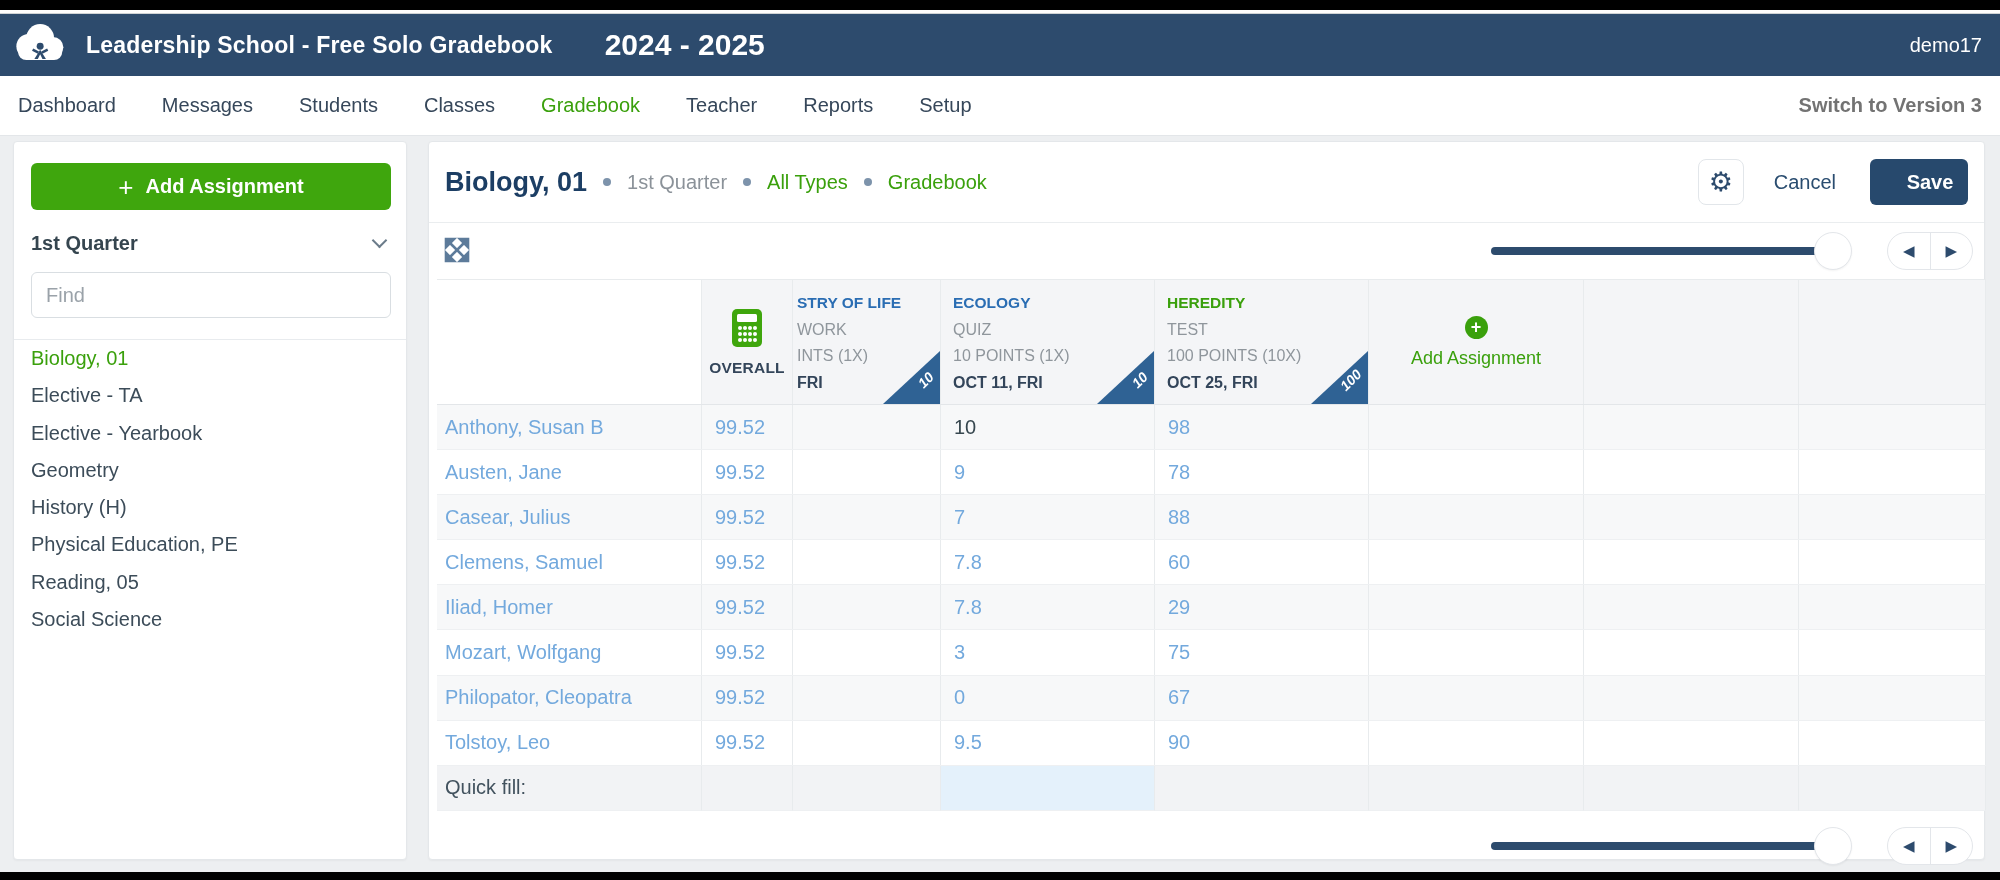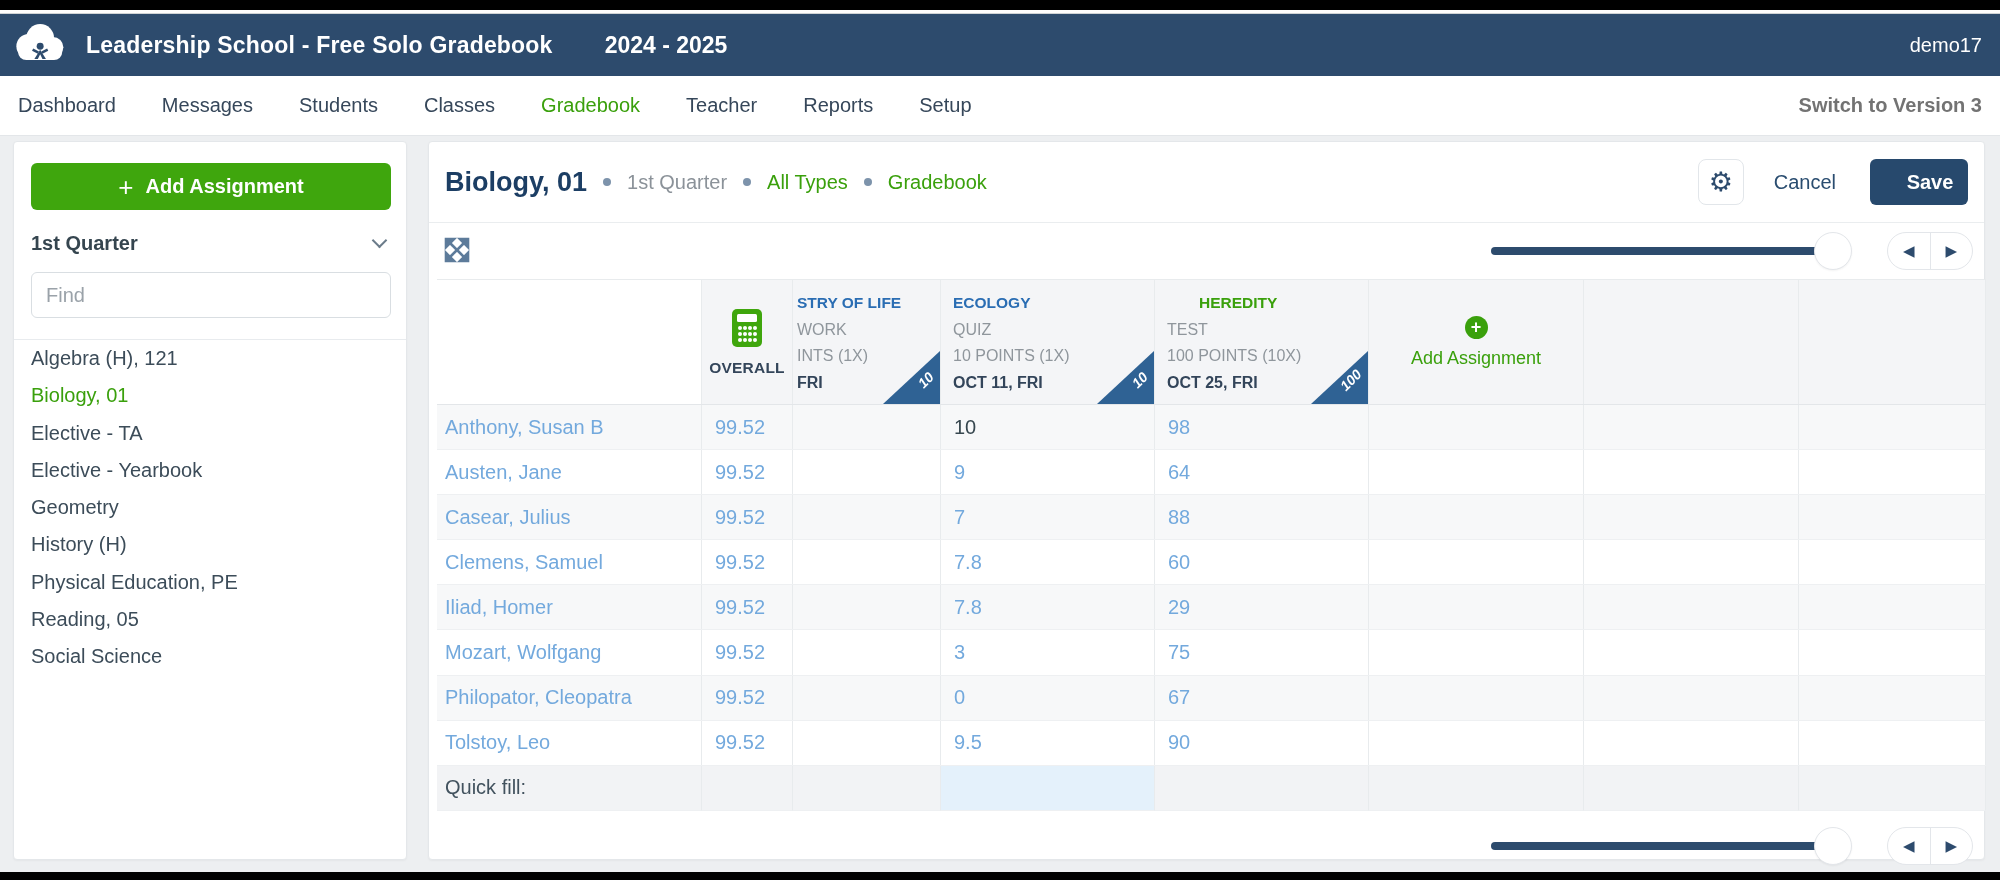--- a/index.html
+++ b/index.html
@@ -11,21 +11,21 @@
   
   .strip-top-black { position:absolute; left:0; top:0; width:2000px; height:10px; background:#000; }
   .strip-top-white { position:absolute; left:0; top:10px; width:2000px; height:4px; background:#fdfdfd; border-bottom:1px solid #cfd3d6; }
   .strip-bottom-black { position:absolute; left:0; top:872px; width:2000px; height:8px; background:#000; }
 
   
   .topbar { position:absolute; left:0; top:14px; width:2000px; height:62px; background:#2d4b6d;
             display:flex; align-items:center; color:#fff; }
   .topbar .logo { margin-left:10px; width:58px; height:54px; flex:0 0 auto; }
   .topbar .app-title { margin-left:18px; font-size:23px; font-weight:bold; letter-spacing:.2px; }
-  .topbar .year { margin-left:52px; font-size:23px; font-weight:bold; }
+  .topbar .year { margin-left:52px; font-size:30px; font-weight:bold; }
   .topbar .user { margin-left:auto; margin-right:18px; font-size:20px; }
 
   
   .navbar { position:absolute; left:0; top:76px; width:2000px; height:60px; background:#fff;
             border-bottom:1px solid #e3e6e9; display:flex; align-items:center; padding:0 18px; }
   .nav-item { font-size:20px; color:#36475a; margin-right:46px; cursor:pointer; white-space:nowrap; }
   .nav-item.active { color:#3aa00c; }
   .switch-link { margin-left:auto; font-size:20px; font-weight:bold; color:#737373; white-space:nowrap; }
 
   
@@ -88,21 +88,21 @@
   .grow { display:grid; grid-template-columns:265px 91px 148px 214px 214px 215px 215px 1fr; }
   .ghead { height:126px; border-top:1px solid #e8ebed; border-bottom:1px solid #e3e6e9; }
   .gcell { border-right:1px solid #e8ebed; position:relative; overflow:hidden; }
   .hcell { background:#f4f5f7; }
   .hcell.names { background:#fff; }
   .assign-head { padding:10px 0 0 12px; }
   .assign-head.clipped { padding-left:4px; }
   .ah-line { font-size:16px; line-height:26.5px; white-space:nowrap; }
   .ah-title { font-weight:bold; font-size:15.5px; }
   .ah-title.blue { color:#2a6db3; }
-  .ah-title.green { color:#3aa00c;margin-left:32px; }
+  .ah-title.green { color:#3aa00c; }
   .ah-sub { color:#8f969c; }
   .ah-date { color:#33455a; font-weight:bold; }
   .corner { position:absolute; right:0; bottom:0; width:57px; height:53px; background:#2f6294;
             clip-path:polygon(100% 0, 100% 100%, 0 100%); }
   .corner span { position:absolute; right:6px; bottom:16px; transform:rotate(-45deg);
                  color:#fff; font-size:14px; font-weight:bold; font-style:italic; }
   .overall-head { display:flex; flex-direction:column; align-items:center; justify-content:center; }
   .overall-label { margin-top:10px; font-size:15.5px; font-weight:bold; color:#33455a; letter-spacing:.2px; }
   .addcol-head { display:flex; flex-direction:column; align-items:center; justify-content:center; cursor:pointer; }
   .plus-circle { width:23px; height:23px; border-radius:50%; background:#3aa00c; color:#fff;
@@ -164,21 +164,20 @@
       <span class="plus">+</span>
       <span>Add Assignment</span>
     </button>
     <div class="quarter-row">
       <span class="quarter-label">1st Quarter</span>
       <span class="chev-down"></span>
     </div>
     <input class="find-input" type="text" placeholder="Find" style="">
     <div class="side-divider"></div>
     <div class="class-list">
-      <div class="class-item">Algebra (H), 121</div>
       <div class="class-item active">Biology, 01</div>
       <div class="class-item">Elective - TA</div>
       <div class="class-item">Elective - Yearbook</div>
       <div class="class-item">Geometry</div>
       <div class="class-item">History (H)</div>
       <div class="class-item">Physical Education, PE</div>
       <div class="class-item">Reading, 05</div>
       <div class="class-item">Social Science</div>
     </div>
   </div>
@@ -311,21 +310,21 @@
         <div class="gcell bcell"></div>
         <div class="gcell bcell"></div>
         <div class="gcell bcell"></div>
       </div>
 
       <div class="grow brow">
         <div class="gcell bcell name-cell">Austen, Jane</div>
         <div class="gcell bcell val-cell">99.52</div>
         <div class="gcell bcell val-cell"></div>
         <div class="gcell bcell val-cell">9</div>
-        <div class="gcell bcell val-cell">64</div>
+        <div class="gcell bcell val-cell">78</div>
         <div class="gcell bcell"></div>
         <div class="gcell bcell"></div>
         <div class="gcell bcell"></div>
       </div>
 
       <div class="grow brow alt">
         <div class="gcell bcell name-cell">Casear, Julius</div>
         <div class="gcell bcell val-cell">99.52</div>
         <div class="gcell bcell val-cell"></div>
         <div class="gcell bcell val-cell">7</div>

